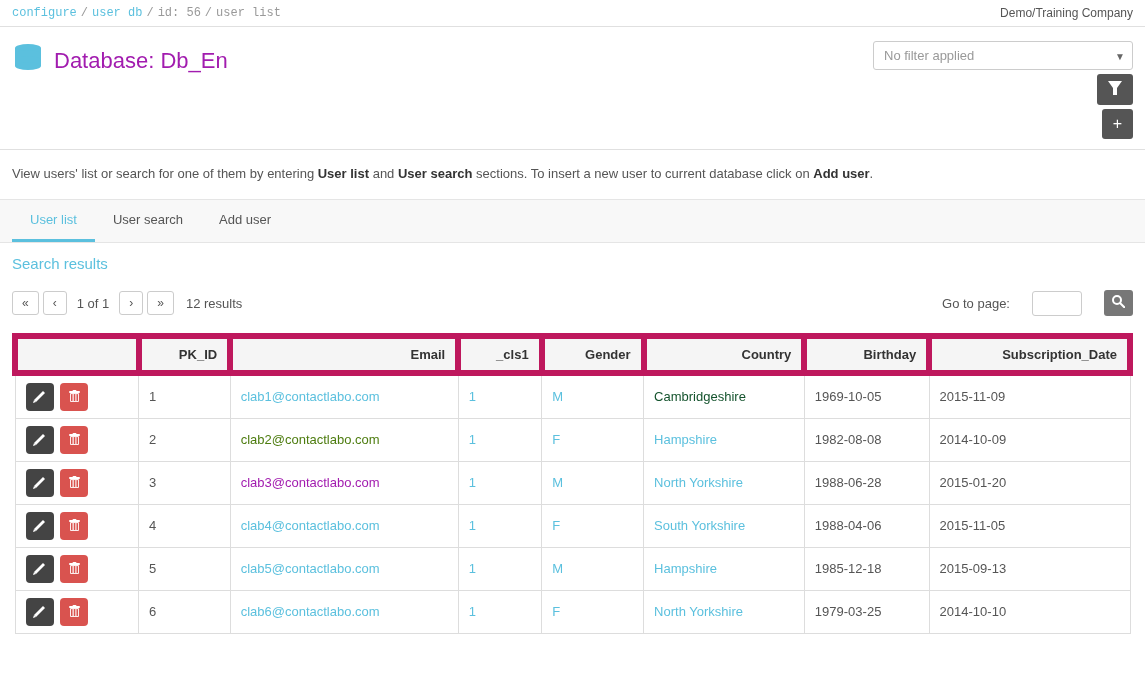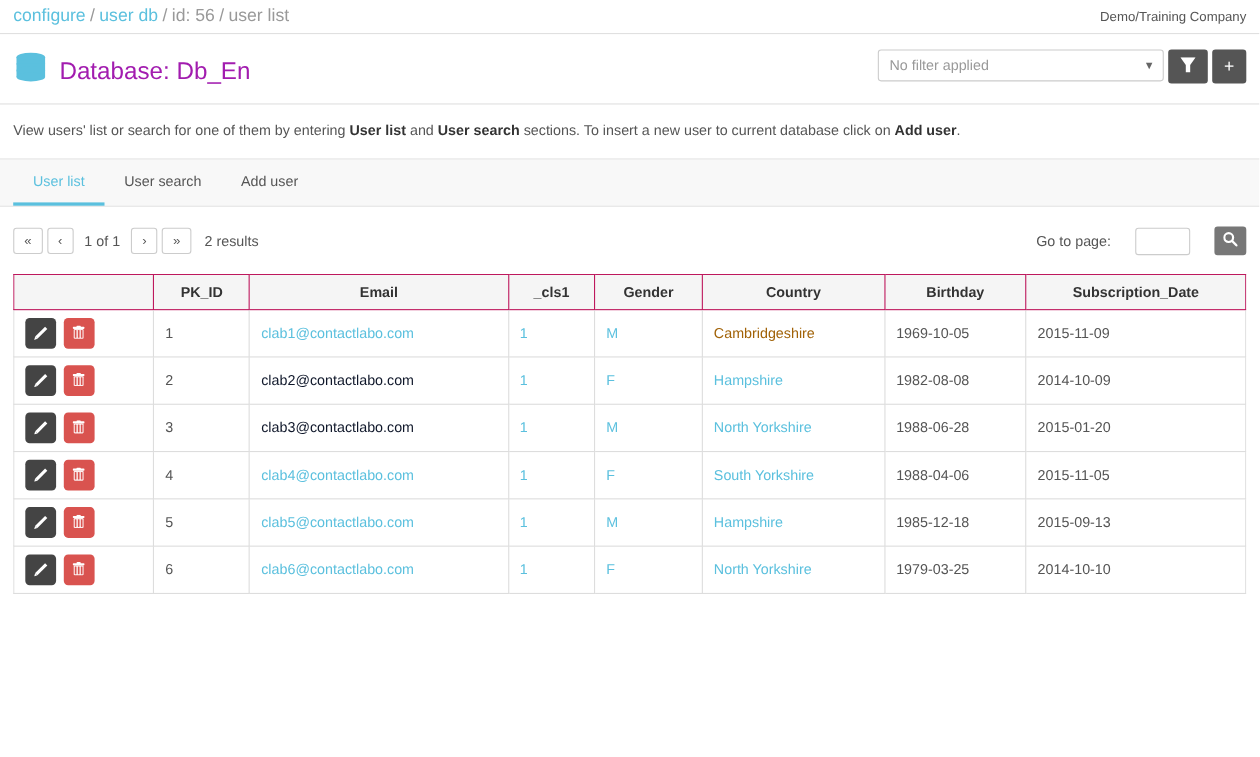--- a/index.html
+++ b/index.html
@@ -7,38 +7,38 @@
 
     
     .top-nav {
       display: flex;
       justify-content: space-between;
       align-items: center;
       padding: 6px 12px;
       background: #fff;
       border-bottom: 1px solid #e0e0e0;
     }
-    .breadcrumb { display: flex; gap: 4px; align-items: center; font-size: 16px; }
+    .breadcrumb { display: flex; gap: 4px; align-items: center; font-size: 12px; font-family: Liberation Mono, monospace; }
     .breadcrumb a { color: #5bc0de; text-decoration: none; }
     .breadcrumb span { color: #999; }
     .company-name { font-size: 12px; color: #555; text-align: right; }
 
     
     .header-section {
       display: flex;
       justify-content: space-between;
       align-items: flex-start;
       padding: 14px 12px 10px 12px;
       border-bottom: 1px solid #e0e0e0;
     }
     .db-title { display: flex; align-items: center; gap: 10px; }
     .db-icon { color: #5bc0de; font-size: 28px; }
     .db-title h1 { font-size: 22px; color: #a21caf; font-weight: normal; }
 
-    .filter-area { display: flex; align-items: flex-start; gap: 4px; }
+    .filter-area { display: flex; align-items: flex-end; gap: 4px; flex-direction: column; }
     .filter-select {
       border: 1px solid #ccc;
       border-radius: 3px;
       padding: 6px 10px;
       font-size: 13px;
       color: #999;
       width: 260px;
       background: #fff;
       appearance: none;
       cursor: pointer;
@@ -145,23 +145,23 @@
     }
 
     
     .data-table {
       width: 100%;
       border-collapse: collapse;
       font-size: 13px;
     }
     .data-table th {
       background: #f5f5f5;
-      border: 1px solid #be185d;
+      border: 6px solid #be185d;
       padding: 8px 10px;
-      text-align: center;
+      text-align: right;
       font-weight: bold;
       color: #333;
     }
     .data-table td {
       border: 1px solid #ddd;
       padding: 7px 10px;
       color: #555;
       vertical-align: middle;
     }
 
@@ -239,31 +239,32 @@
 
 <div class="tabs-section">
   <div class="tabs">
     <a class="tab active" href="#">User list</a>
     <a class="tab" href="#">User search</a>
     <a class="tab" href="#">Add user</a>
   </div>
 </div>
 
 <div class="content">
+  <div class="search-results-title">Search results</div>
 
   <div class="pagination-bar">
     <div class="pagination-left">
       <button class="page-btn">«</button>
       <button class="page-btn">‹</button>
       <span class="page-info">
         <span>1</span> of <span>1</span>
       </span>
       <button class="page-btn">›</button>
       <button class="page-btn">»</button>
-      <span class="results-count">2 results</span>
+      <span class="results-count">12 results</span>
     </div>
     <div class="pagination-right">
       <span class="goto-label">Go to page:</span>
       <input class="goto-input" type="text" style="">
       <button class="goto-btn">
         <svg width="13" height="13" viewBox="0 0 13 13" fill="white">
           <circle cx="5" cy="5" r="4" stroke="white" stroke-width="2" fill="none"></circle>
           <line x1="8" y1="8" x2="13" y2="13" stroke="white" stroke-width="2"></line>
         </svg>
       </button>
@@ -301,21 +302,21 @@
           <rect x="2" y="4" width="1.5" height="7" rx="0.5" fill="#d9534f"></rect>
           <rect x="4.8" y="4" width="1.5" height="7" rx="0.5" fill="#d9534f"></rect>
           <rect x="7.5" y="4" width="1.5" height="7" rx="0.5" fill="#d9534f"></rect>
         </svg>
       </button>
     </td>
     <td>1</td>
     <td style="color:#5bc0de">clab1@contactlabo.com</td>
     <td style="color:#5bc0de">1</td>
     <td style="color:#5bc0de">M</td>
-    <td style="color:#a16207">Cambridgeshire</td>
+    <td style="color:#14532d">Cambridgeshire</td>
     <td>1969-10-05</td>
     <td>2015-11-09</td>
   </tr>
           <tr>
     <td>
       <button class="action-btn btn-edit" title="Edit">
         <svg width="13" height="13" viewBox="0 0 13 13" fill="white">
           <path d="M1 10 L10 1 L12 3 L3 12 Z" fill="white"></path>
           <path d="M0 13 L1 10 L3 12 Z" fill="white"></path>
         </svg>
@@ -325,21 +326,21 @@
           <rect x="1" y="3" width="9" height="9" rx="1" fill="white" opacity="0.9"></rect>
           <rect x="0" y="1" width="11" height="2" rx="1" fill="white"></rect>
           <rect x="3.5" y="0" width="4" height="2" rx="1" fill="white"></rect>
           <rect x="2" y="4" width="1.5" height="7" rx="0.5" fill="#d9534f"></rect>
           <rect x="4.8" y="4" width="1.5" height="7" rx="0.5" fill="#d9534f"></rect>
           <rect x="7.5" y="4" width="1.5" height="7" rx="0.5" fill="#d9534f"></rect>
         </svg>
       </button>
     </td>
     <td>2</td>
-    <td style="color:#0f172a">clab2@contactlabo.com</td>
+    <td style="color:#4d7c0f">clab2@contactlabo.com</td>
     <td style="color:#5bc0de">1</td>
     <td style="color:#5bc0de">F</td>
     <td style="color:#5bc0de">Hampshire</td>
     <td>1982-08-08</td>
     <td>2014-10-09</td>
   </tr>
           <tr>
     <td>
       <button class="action-btn btn-edit" title="Edit">
         <svg width="13" height="13" viewBox="0 0 13 13" fill="white">
@@ -352,21 +353,21 @@
           <rect x="1" y="3" width="9" height="9" rx="1" fill="white" opacity="0.9"></rect>
           <rect x="0" y="1" width="11" height="2" rx="1" fill="white"></rect>
           <rect x="3.5" y="0" width="4" height="2" rx="1" fill="white"></rect>
           <rect x="2" y="4" width="1.5" height="7" rx="0.5" fill="#d9534f"></rect>
           <rect x="4.8" y="4" width="1.5" height="7" rx="0.5" fill="#d9534f"></rect>
           <rect x="7.5" y="4" width="1.5" height="7" rx="0.5" fill="#d9534f"></rect>
         </svg>
       </button>
     </td>
     <td>3</td>
-    <td style="color:#0f172a">clab3@contactlabo.com</td>
+    <td style="color:#a21caf">clab3@contactlabo.com</td>
     <td style="color:#5bc0de">1</td>
     <td style="color:#5bc0de">M</td>
     <td style="color:#5bc0de">North Yorkshire</td>
     <td>1988-06-28</td>
     <td>2015-01-20</td>
   </tr>
           <tr>
     <td>
       <button class="action-btn btn-edit" title="Edit">
         <svg width="13" height="13" viewBox="0 0 13 13" fill="white">

